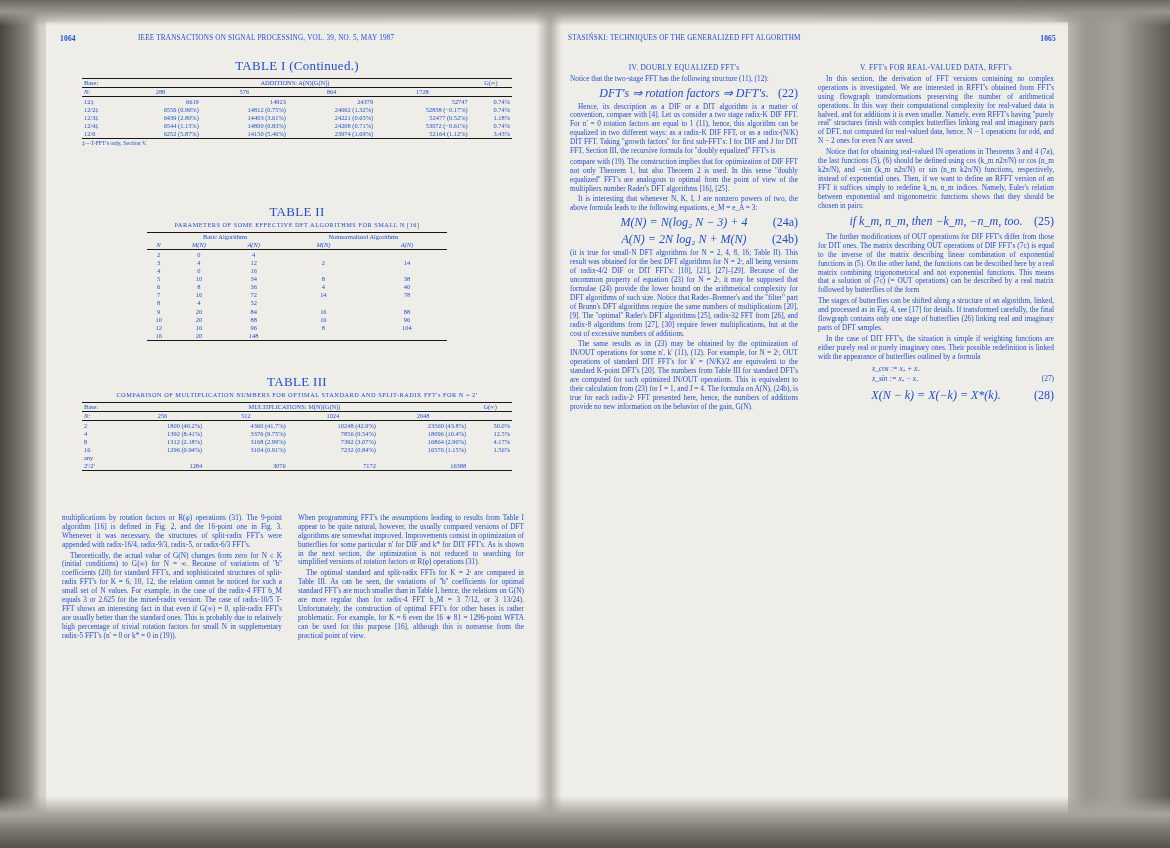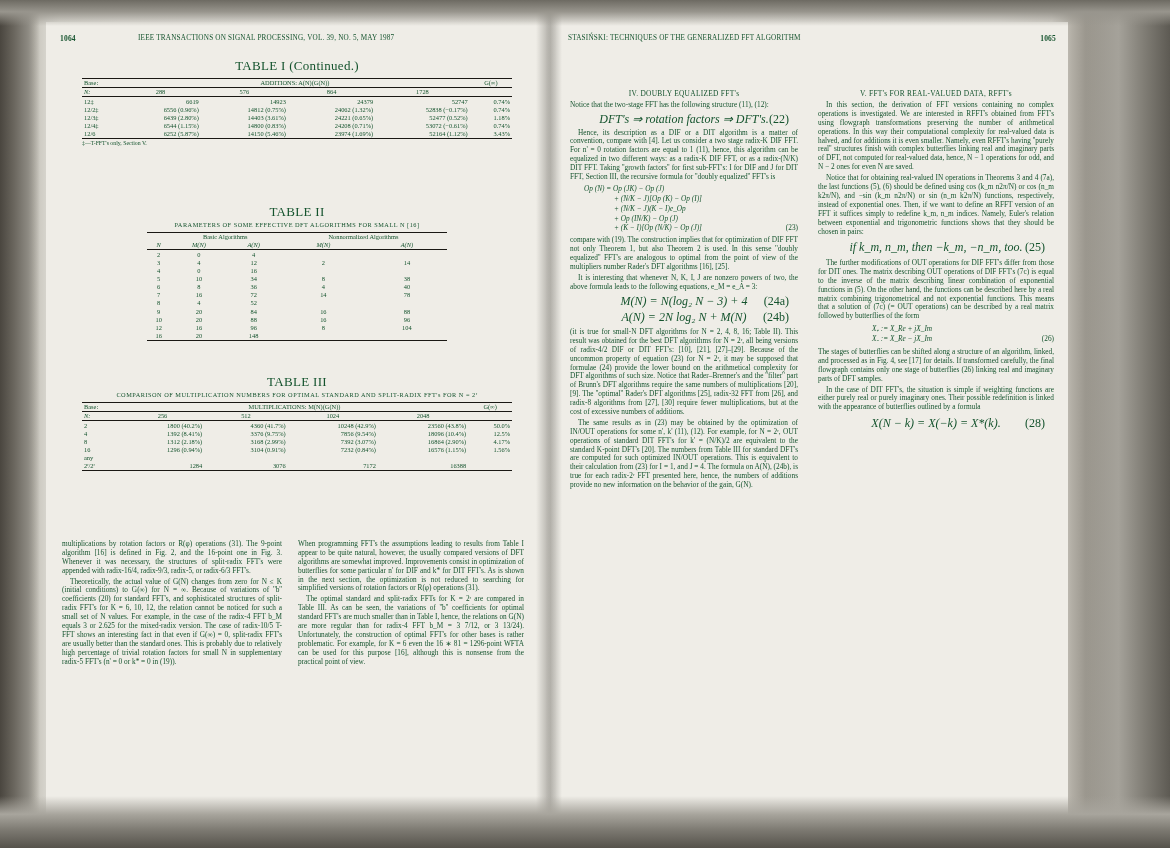--- a/index.html
+++ b/index.html
@@ -55,42 +55,41 @@
     position: absolute;
     top: 0; bottom: 0;
     width: 26px;
     background: linear-gradient(90deg, rgba(120,117,110,0) 0%, rgba(120,117,110,0.45) 45%, rgba(120,117,110,0.5) 55%, rgba(120,117,110,0) 100%);
   }
 
   
   .sheet {
     position: absolute;
     background: #efede7;
-    color: #14532d;
+    color: #1d4ed8;
     font-family: Liberation Serif, serif;
   }
   .page-left  { left: 46px;  top: 22px; width: 500px; height: 800px; }
   .page-right { left: 556px; top: 22px; width: 512px; height: 800px; }
 
   .hdr {
     position: absolute;
     top: 12px;
     font-size: 7.2px;
     letter-spacing: 0.2px;
     white-space: nowrap;
   }
   .hdr-num { font-size: 7.5px; font-weight: bold; }
 
   .col {
     position: absolute;
     text-align: justify;
     font-size: 7.3px;
     line-height: 1.22;
     hyphens: auto;
-    margin-top: 26px;
   }
   .col p { margin: 0 0 2px 0; text-indent: 8px; }
   .col p.noind { text-indent: 0; }
 
   .tbl-block { position: absolute; width: 430px; }
   .tbl-title { text-align: center; font-size: 13px; letter-spacing: 0.3px; }
   .tbl-cap   { text-align: center; font-size: 6.3px; letter-spacing: 0.5px; margin-top: 1px; }
 
   table.dt {
     width: 100%;
@@ -112,21 +111,21 @@
 
   .foot { font-size: 5.8px; margin-top: 1px; }
 
   .eqn {
     text-align: center;
     font-style: italic;
     font-size: 12px;
     margin: 2px 0;
     position: relative;
   }
-  .eqn .n { position: absolute; right: 9px; font-style: normal; padding-left: 6px; }
+  .eqn .n { position: absolute; right: 0; font-style: normal; padding-left: 6px; }
   .eqn-l { font-style: italic; font-size: 7.3px; margin: 1px 0 1px 14px; position: relative; }
   .eqn-l .n { position: absolute; right: 0; font-style: normal; }
 
   .sect {
     text-align: center;
     font-size: 7.4px;
     margin: 5px 0 3px 0;
     letter-spacing: 0.3px;
   }
 </style>
@@ -384,30 +383,20 @@
     <div class="hdr hdr-num" style="right:12px;">1065</div>
 
     <div class="col" style="left:14px; top:36px; width:228px;">
       <div class="sect">IV. DOUBLY EQUALIZED FFT's</div>
       <p class="noind">Notice that the two-stage FFT has the following structure (11), (12):</p>
       <div class="eqn">
         <span>DFT's ⇒ rotation factors ⇒ DFT's.</span>
         <span class="n">(22)</span>
       </div>
       <p>Hence, its description as a DIF or a DIT algorithm is a matter of convention, compare with [4]. Let us consider a two stage radix-K DIF FFT. For n' = 0 rotation factors are equal to 1 (11), hence, this algorithm can be equalized in two different ways: as a radix-K DIF FFT, or as a radix-(N/K) DIT FFT. Taking ''growth factors'' for first sub-FFT's: I for DIF and J for DIT FFT, Section III, the recursive formula for ''doubly equalized'' FFT's is</p>
-      <div style="margin:3px 0 3px 0;">
-        <div class="eqn-l">Op (N) = Op (JK) − Op (J)</div>
-        <div class="eqn-l" style="margin-left:44px;">+ (N/K − J)[Op (K) − Op (I)]</div>
-        <div class="eqn-l" style="margin-left:44px;">+ (N/K − J)(K − I)e_Op</div>
-        <div class="eqn-l" style="margin-left:44px;">+ Op (IN/K) − Op (J)</div>
-        <div class="eqn-l" style="margin-left:44px;">
-          <span>+ (K − I)[Op (N/K) − Op (J)]</span>
-          <span class="n">(23)</span>
-        </div>
-      </div>
       <p class="noind">compare with (19). The construction implies that for optimization of DIF FFT not only Theorem 1, but also Theorem 2 is used. In this sense ''doubly equalized'' FFT's are analogous to optimal from the point of view of the multipliers number Rader's DFT algorithms [16], [25].</p>
       <p>It is interesting that whenever N, K, I, J are nonzero powers of two, the above formula leads to the following equations, e_M = e_A = 3:</p>
       <div class="eqn">
         <span>M(N) = N(log₂ N − 3) + 4</span>
         <span class="n">(24a)</span>
       </div>
       <div class="eqn" style="margin-bottom:3px;">
         <span>A(N) = 2N log₂ N + M(N)</span>
         <span class="n">(24b)</span>
       </div>
@@ -417,29 +406,29 @@
 
     <div class="col" style="left:262px; top:36px; width:236px;">
       <div class="sect">V. FFT's FOR REAL-VALUED DATA, RFFT's</div>
       <p>In this section, the derivation of FFT versions containing no complex operations is investigated. We are interested in RFFT's obtained from FFT's using flowgraph transformations preserving the number of arithmetical operations. In this way their computational complexity for real-valued data is halved, and for additions it is even smaller. Namely, even RFFT's having ''purely real'' structures finish with complex butterflies linking real and imaginary parts of DFT, not computed for real-valued data, hence, N − 1 operations for odd, and N − 2 ones for even N are saved.</p>
       <p>Notice that for obtaining real-valued IN operations in Theorems 3 and 4 (7a), the last functions (5), (6) should be defined using cos (k_m n2π/N) or cos (n_m k2π/N), and −sin (k_m n2π/N) or sin (n_m k2π/N) functions, respectively, instead of exponential ones. Then, if we want to define an RFFT version of an FFT it suffices simply to redefine k_m, n_m indices. Namely, Euler's relation between exponential and trigonometric functions shows that they should be chosen in pairs:</p>
       <div class="eqn" style="margin:4px 0;">
         <span>if k_m, n_m,     then −k_m, −n_m,     too.</span>
         <span class="n">(25)</span>
       </div>
       <p>The further modifications of OUT operations for DIF FFT's differ from those for DIT ones. The matrix describing OUT operations of DIF FFT's (7c) is equal to the inverse of the matrix describing linear combination of exponential functions in (5). On the other hand, the functions can be described here by a real matrix combining trigonometrical and not exponential functions. This means that a solution of (7c) (= OUT operations) can be described by a real matrix followed by butterflies of the form</p>
-      <div style="margin:4px 0; position:relative;">
-        <div class="eqn-l" style="margin-left:54px;">X₊ := X_Re + jX_Im</div>
-        <div class="eqn-l" style="margin-left:54px;">
-          <span>X₋ := X_Re − jX_Im</span>
-          <span class="n">(26)</span>
-        </div>
-      </div>
       <p class="noind">The stages of butterflies can be shifted along a structure of an algorithm, linked, and processed as in Fig. 4, see [17] for details. If transformed carefully, the final flowgraph contains only one stage of butterflies (26) linking real and imaginary parts of DFT samples.</p>
       <p>In the case of DIT FFT's, the situation is simple if weighting functions are either purely real or purely imaginary ones. Their possible redefinition is linked with the appearance of butterflies outlined by a formula</p>
+      <div style="margin:4px 0; position:relative;">
+        <div class="eqn-l" style="margin-left:54px;">x_cos := x₊ + x₋</div>
+        <div class="eqn-l" style="margin-left:54px;">
+          <span>x_sin := x₊ − x₋</span>
+          <span class="n">(27)</span>
+        </div>
+      </div>
       <div class="eqn" style="margin-top:4px;">
         <span>X(N − k) = X(−k) = X*(k).</span>
         <span class="n">(28)</span>
       </div>
     </div>
   </div>
 
   <div class="fold" style="left:536px;"></div>
   <div class="edge-left"></div>
   <div class="edge-right"></div>

